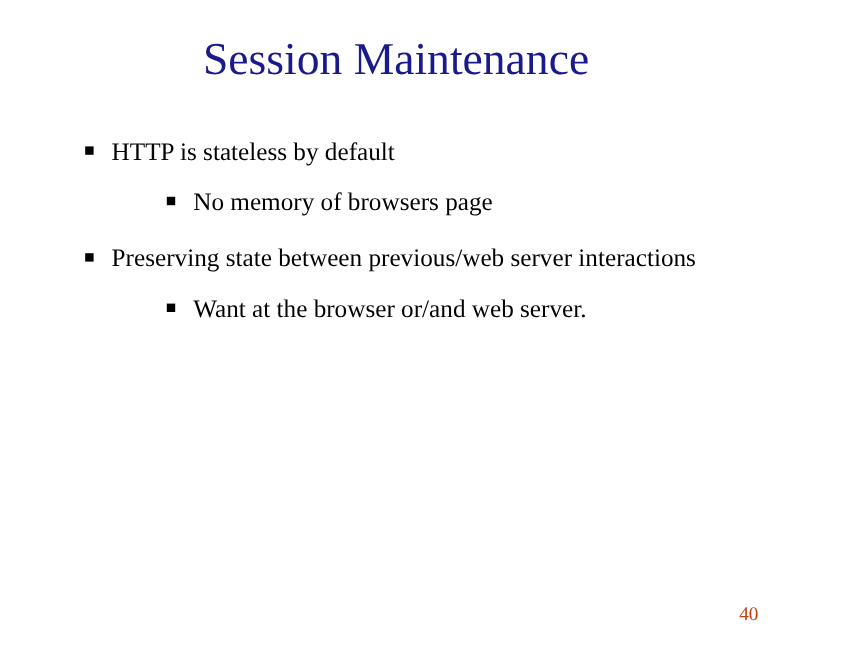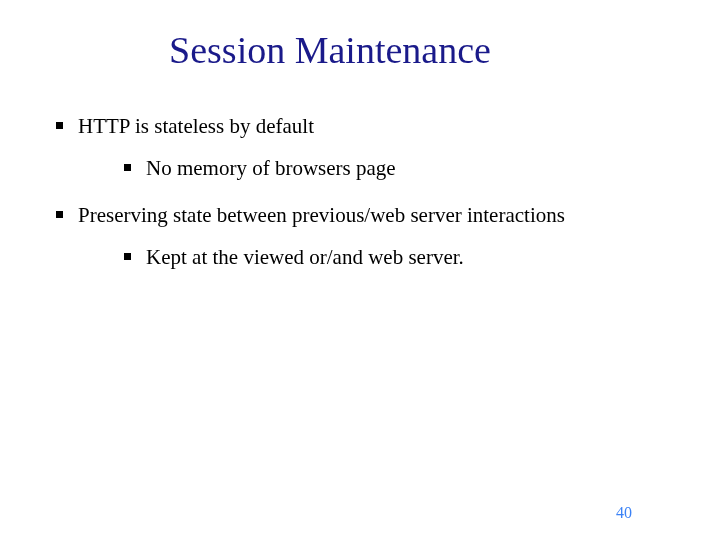--- a/index.html
+++ b/index.html
@@ -23,21 +23,21 @@
   .title {
     text-align: center;
     font-size: 38px;
     color: #1a1a8a;
     margin: 8px 0 40px 0;
     font-weight: normal;
   }
   ul.top {
     list-style: none;
     padding: 0;
-    margin: 0;
+    margin: 15px;
     font-size: 21px;
     line-height: 1.35;
   }
   ul.top > li {
     position: relative;
     padding-left: 28px;
     margin-bottom: 18px;
   }
   ul.top > li::before {
     content: "";
@@ -66,21 +66,21 @@
     width: 7px;
     height: 7px;
     background: #000;
   }
   .bold-lead { font-weight: bold; }
   .pagenum {
     position: absolute;
     right: 28px;
     bottom: 18px;
     font-size: 16px;
-    color: #3b82f6;
+    color: #c2410c;
   }
 </style>
 </head>
 <body>
 
 <div class="slide">
 
   <h1 class="title">Session Maintenance</h1>
 
   <ul class="top">
@@ -91,21 +91,21 @@
         <li>
           <span>No memory of browsers page</span>
         </li>
       </ul>
     </li>
 
     <li>
       <span>Preserving state between previous/web server interactions</span>
       <ul class="sub">
         <li>
-          <span>Kept at the viewed or/and web server.</span>
+          <span>Want at the browser or/and web server.</span>
         </li>
       </ul>
     </li>
 
 
   </ul>
 
   <div class="pagenum">40</div>
 
 </div>

